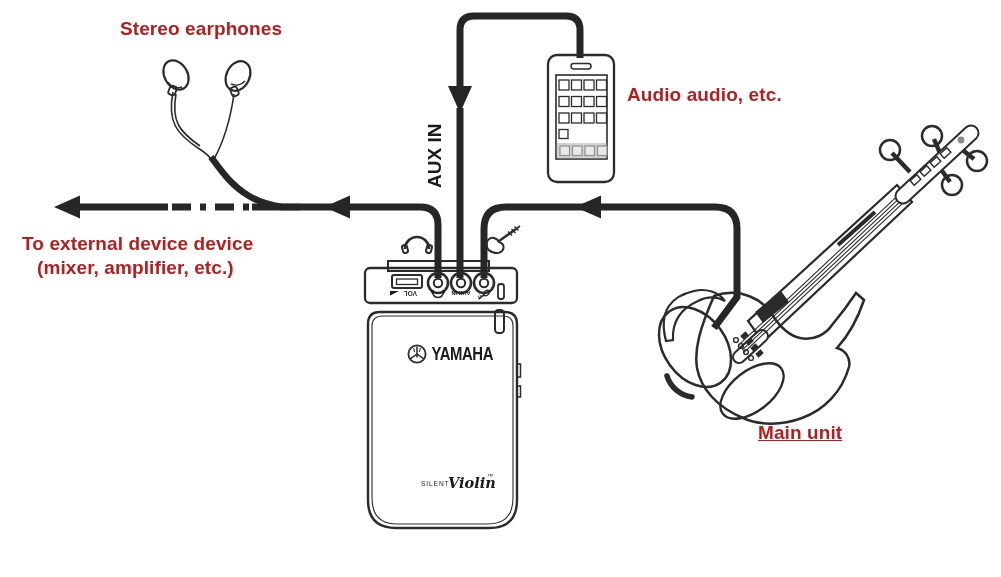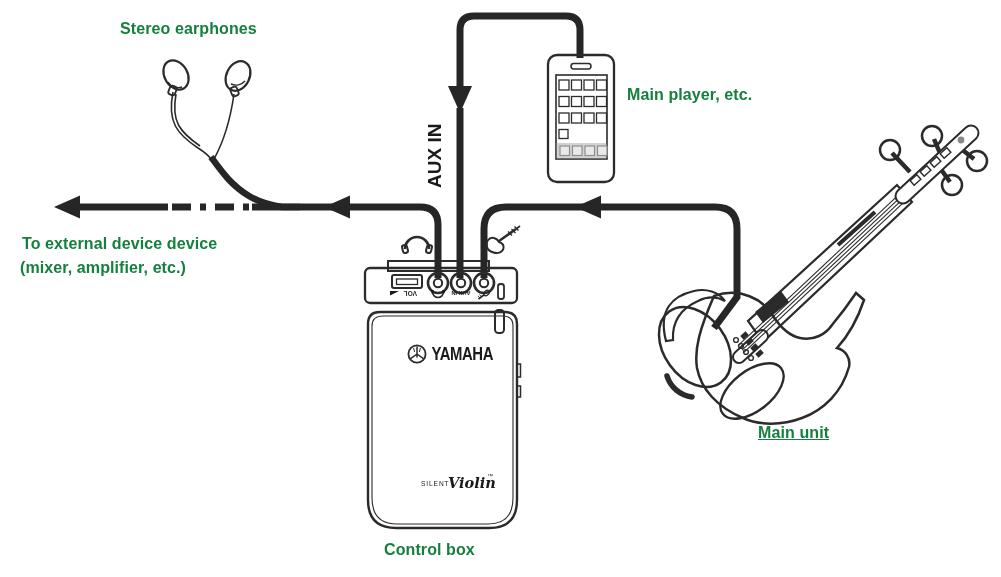--- a/index.html
+++ b/index.html
@@ -2,22 +2,22 @@
 <html><head>
 <meta charset="utf-8">
 <style>
   html,body{margin:0;padding:0;background:#ffffff;}
   .stage{
     position:relative;width:1001px;height:577px;background:#ffffff;overflow:hidden;
     font-family:"Liberation Sans", sans-serif;color:#1a1a1a;
   }
   .stage svg{position:absolute;left:0;top:0;}
   .lbl{
-    position:absolute;font-weight:bold;font-size:16px;line-height:24px;
-    white-space:nowrap;color:#15803d;letter-spacing:0.1px;
+    position:absolute;font-weight:bold;font-size:19px;line-height:24px;
+    white-space:nowrap;color:#b91c1c;letter-spacing:0.1px;
   }
   .lbl-vert{
     position:absolute;font-weight:bold;font-size:19px;white-space:nowrap;color:#1a1a1a;
     transform:rotate(-90deg);transform-origin:0 0;
   }
   .ink{stroke:#2b2b2b;fill:none;}
   .cable{stroke:#262626;fill:none;stroke-linecap:butt;}
 </style>
 </head>
 <body>
@@ -217,20 +217,19 @@
       <circle cx="890" cy="150" r="10"></circle>
       <circle cx="932" cy="136" r="10"></circle>
       <circle cx="952" cy="185" r="10"></circle>
       <circle cx="977" cy="161" r="10"></circle>
     </g>
   </g>
 
 </svg>
 
 <div class="lbl" style="left:120px;top:17px;">Stereo earphones</div>
-<div class="lbl" style="left:627px;top:83px;">Main player, etc.</div>
+<div class="lbl" style="left:627px;top:83px;">Audio audio, etc.</div>
 <div class="lbl" style="left:22px;top:232px;">To external device device</div>
-<div class="lbl" style="left:20px;top:256px;">(mixer, amplifier, etc.)</div>
+<div class="lbl" style="left:37px;top:256px;">(mixer, amplifier, etc.)</div>
 <div class="lbl-vert" style="left:424px;top:188px;">AUX IN</div>
 <div class="lbl" style="left:758px;top:421px;text-decoration:underline;">Main unit</div>
-<div class="lbl" style="left:384px;top:538px;">Control box</div>
 
 </div>
 
 </body></html>

